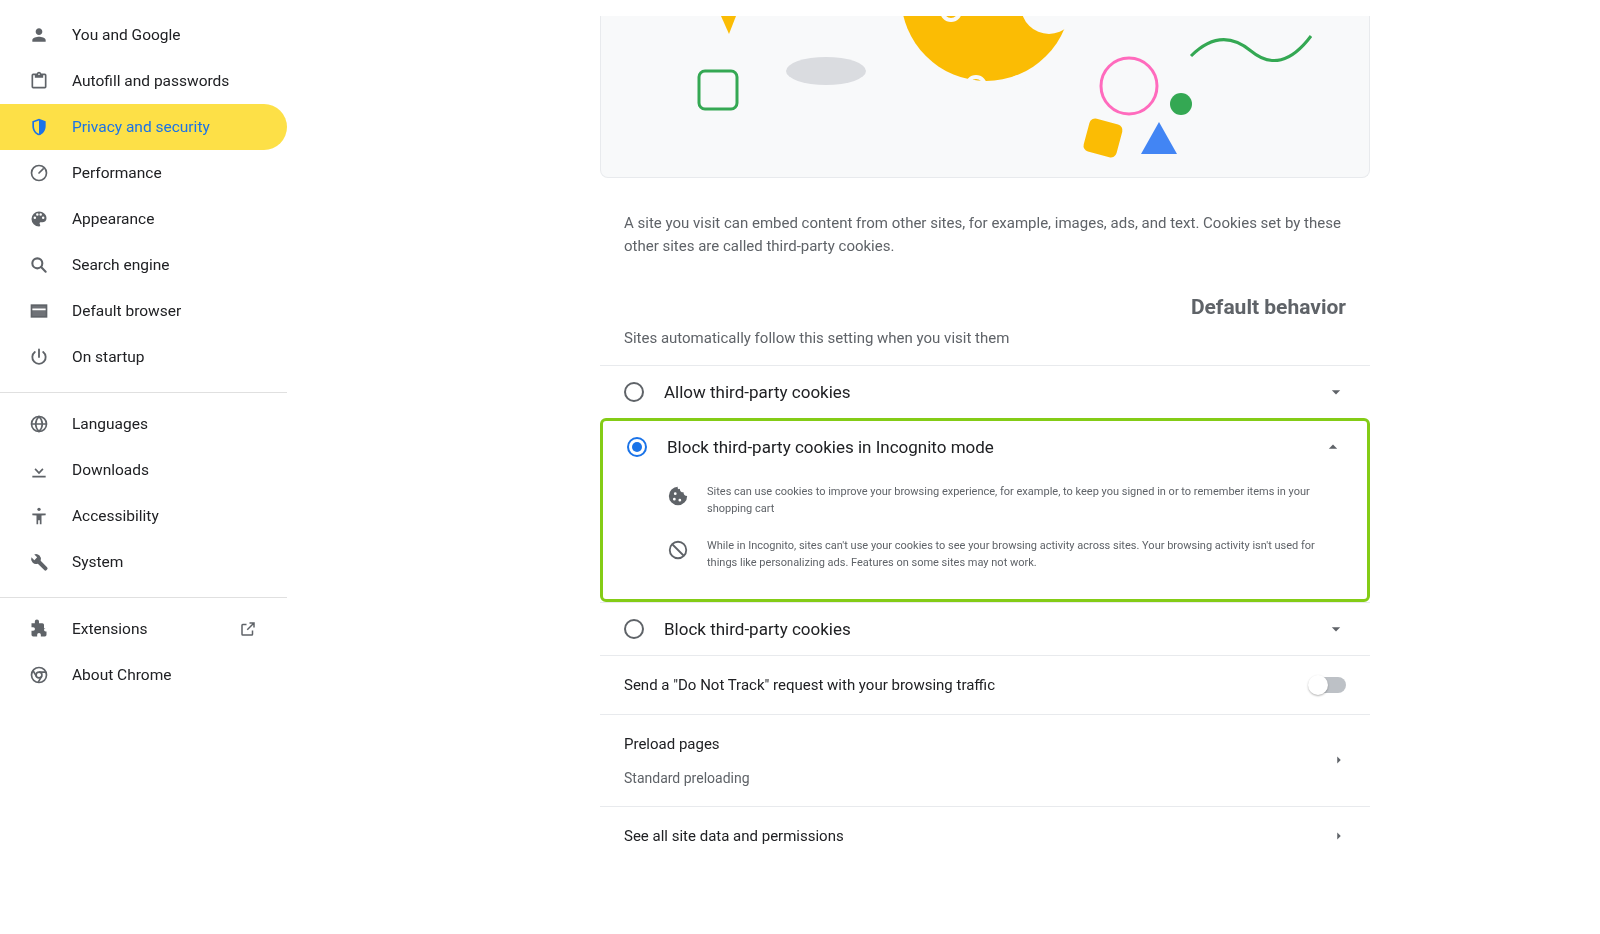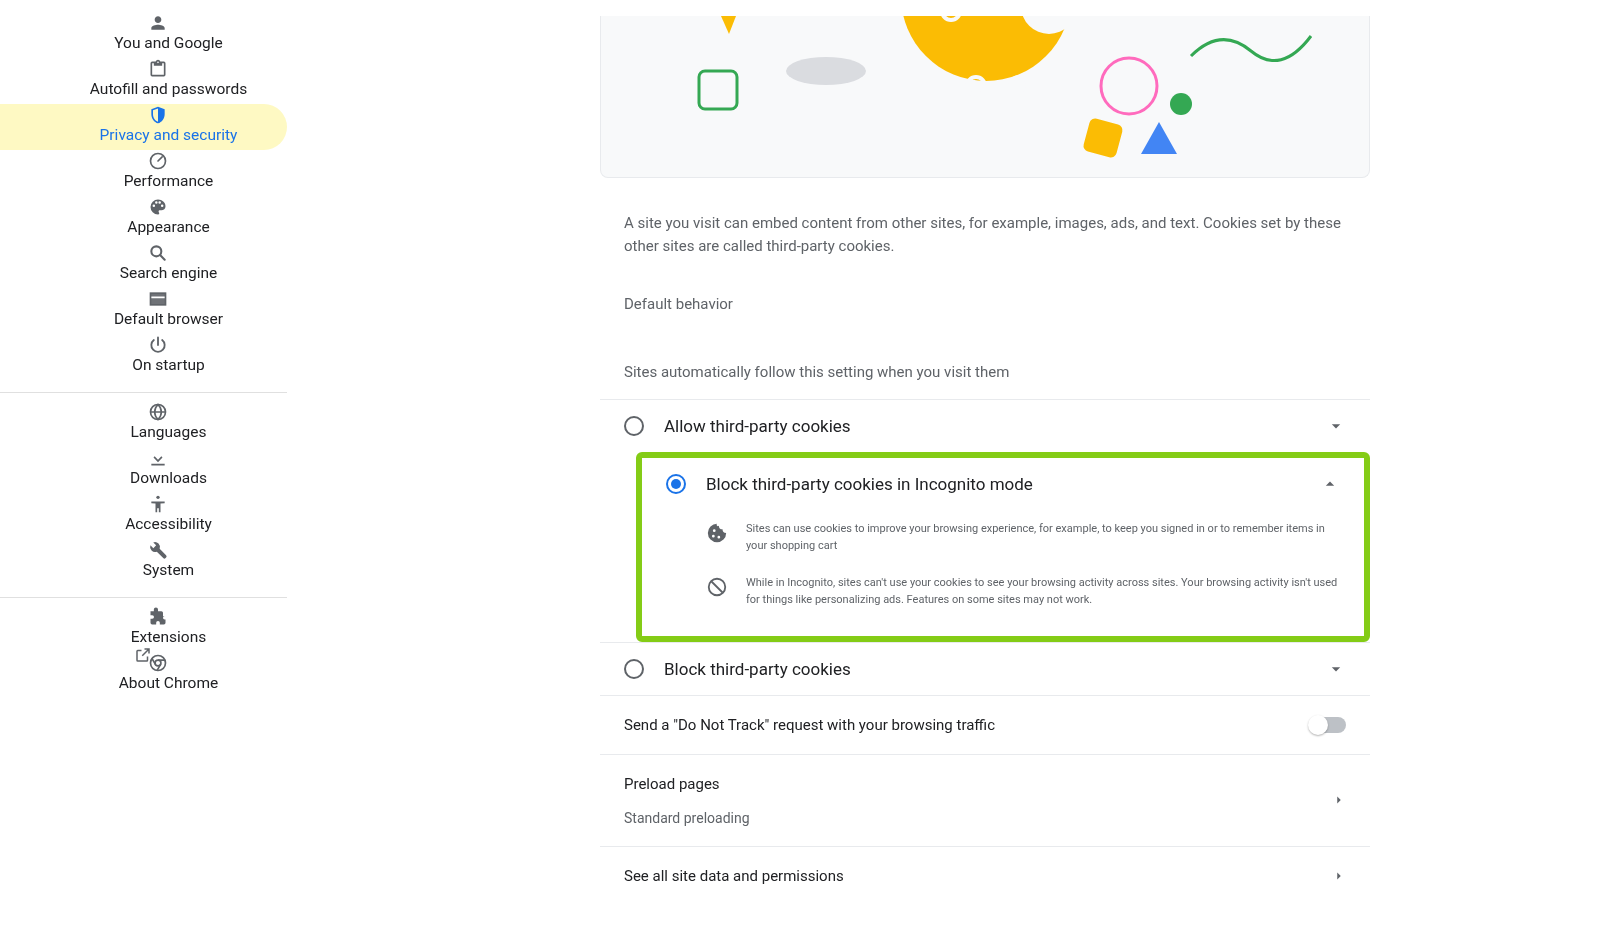--- a/index.html
+++ b/index.html
@@ -27,24 +27,23 @@
   margin-right: 8px;
 }
 .nav-item {
   display: flex;
   align-items: center;
   height: 46px;
   padding-left: 28px;
   border-radius: 0 23px 23px 0;
   margin-right: 8px;
   cursor: pointer;
-  flex-direction: column;
 }
 .nav-item.active {
-  background: #fef9c3;
+  background: #fde047;
   color: #1a73e8;
 }
 .nav-icon {
   width: 22px;
   height: 22px;
   display: inline-flex;
   align-items: center;
   justify-content: center;
   color: #5f6368;
   flex-shrink: 0;
@@ -81,29 +80,29 @@
   border-top: none;
 }
 .desc {
   padding: 34px 24px 0 24px;
   font-size: 15px;
   color: #5f6368;
   line-height: 1.55;
 }
 .section-head {
   padding: 36px 24px 6px 24px;
-  font-size: 15px;
-  color: #5f6368;
-  font-weight: 400;
+  font-size: 21px;
+  color: #5f6368;
+  font-weight: 700;
+  text-align: right;
 }
 .section-sub {
   padding: 4px 24px 18px 24px;
   font-size: 15px;
   color: #5f6368;
-  margin-top: 40px;
 }
 .option-row {
   display: flex;
   align-items: center;
   padding: 16px 24px;
   border-top: 1px solid #e8eaed;
 }
 .radio {
   width: 20px; height: 20px;
   border: 2px solid #5f6368;
@@ -124,23 +123,22 @@
   margin-left: 20px;
   font-size: 17px;
   color: #202124;
   flex: 1;
 }
 .chev {
   color: #5f6368;
   width: 20px;
 }
 .highlight-box {
-  border: 6px solid #84cc16;
+  border: 3px solid #84cc16;
   border-radius: 6px;
-  margin-left: 36px;
 }
 .expanded-detail {
   padding: 0 24px 18px 64px;
 }
 .detail-row {
   display: flex;
   padding: 10px 0;
 }
 .detail-icon {
   width: 24px; height: 24px;

